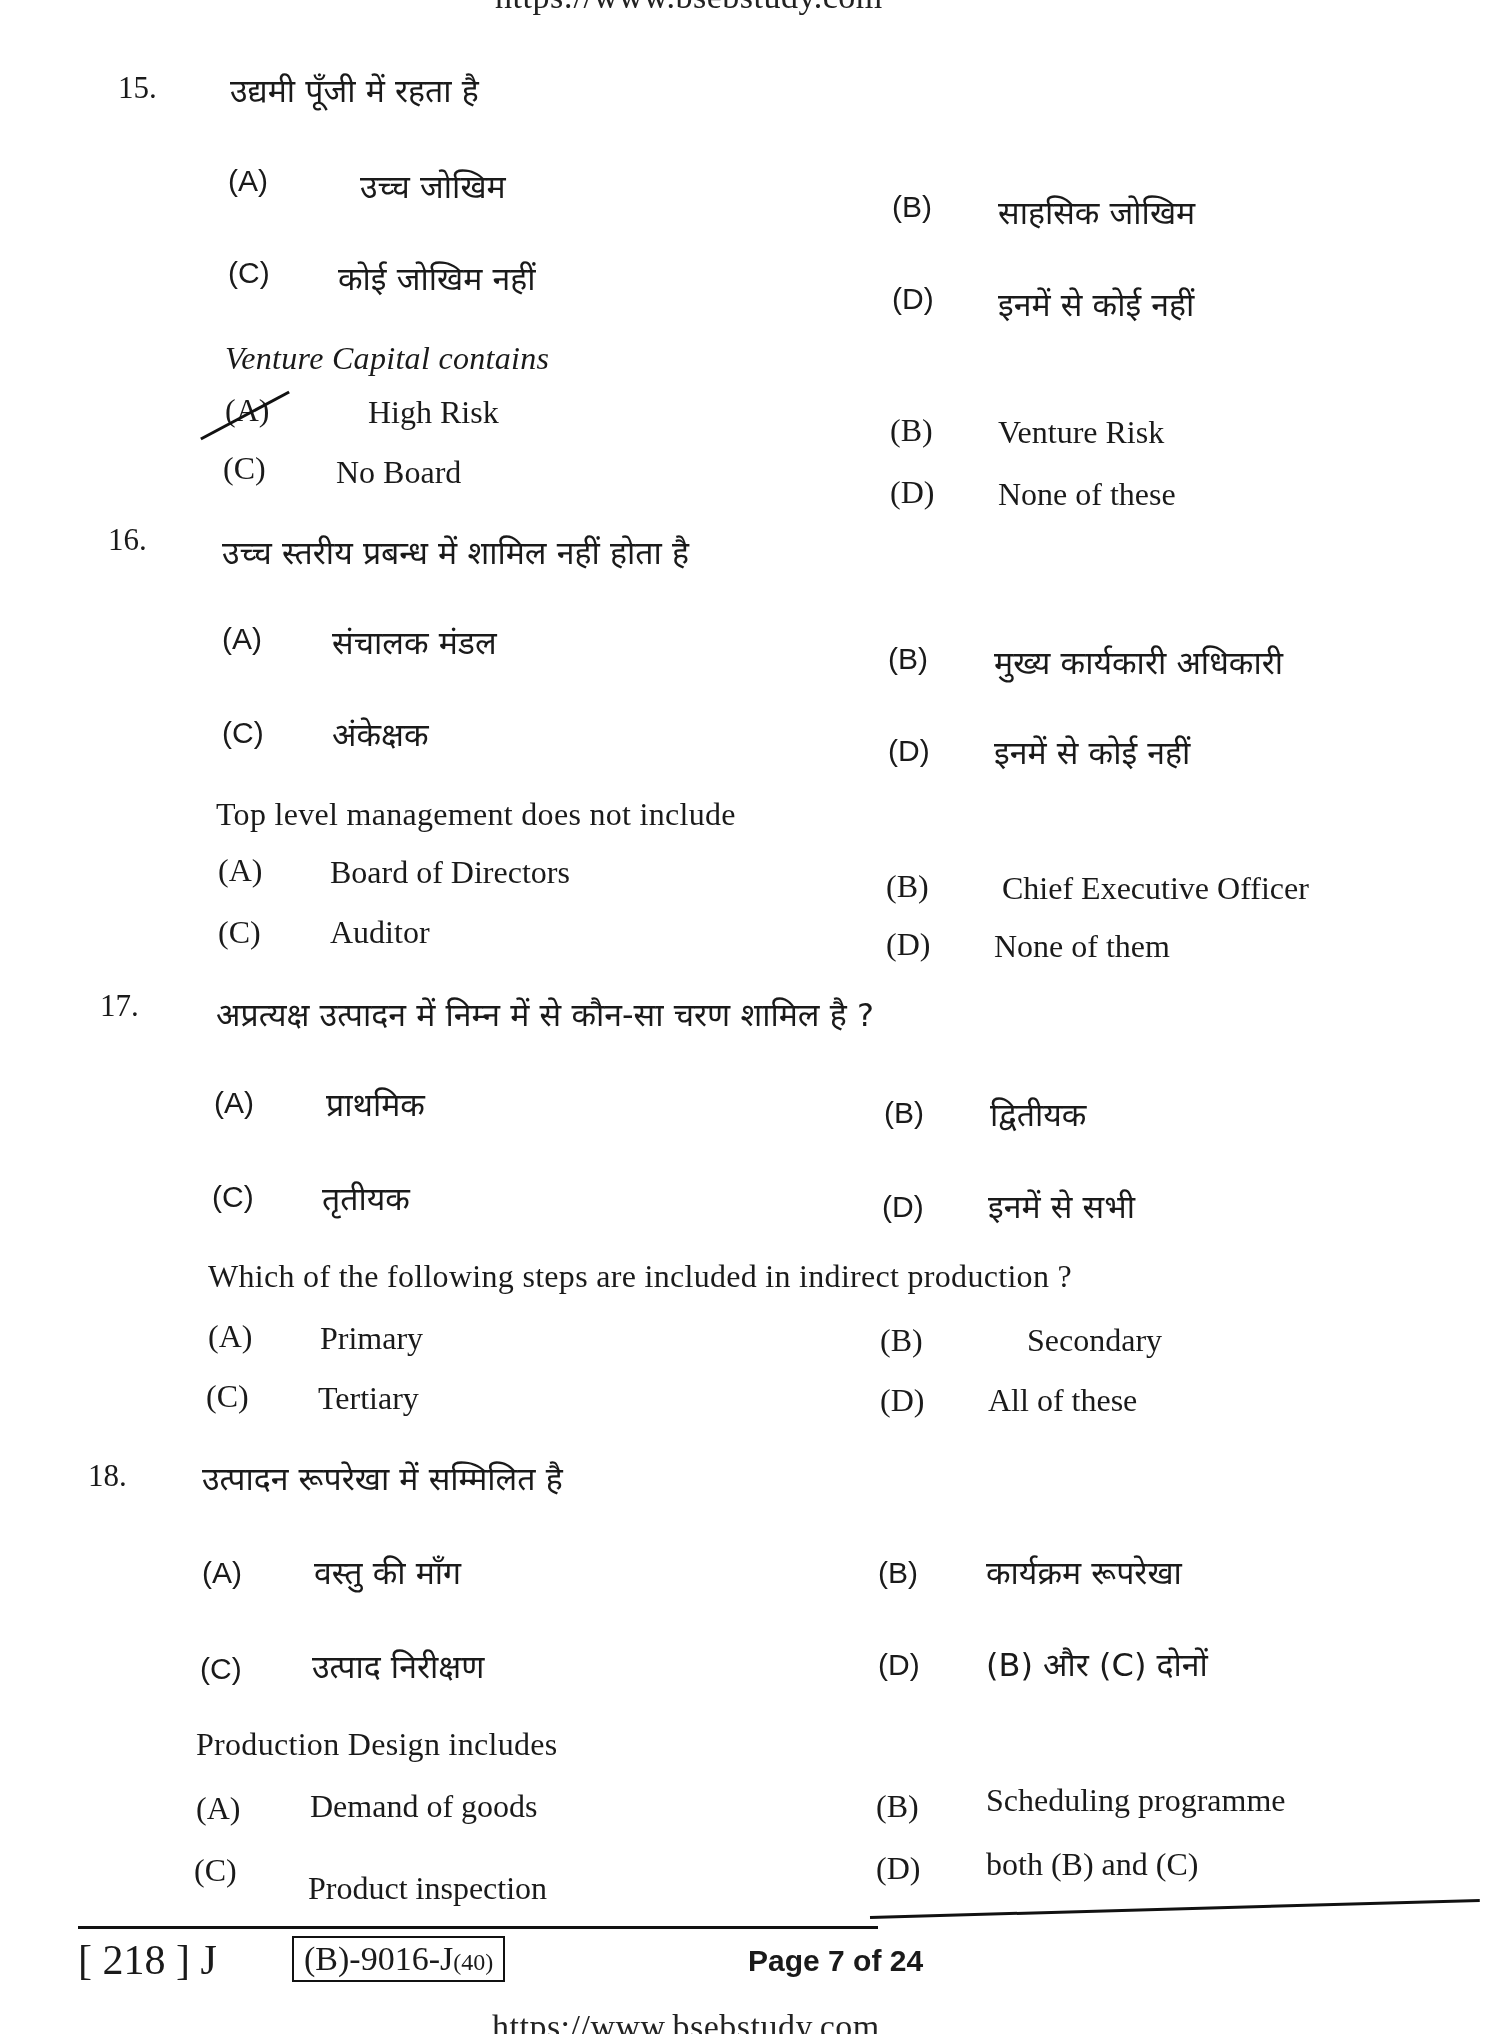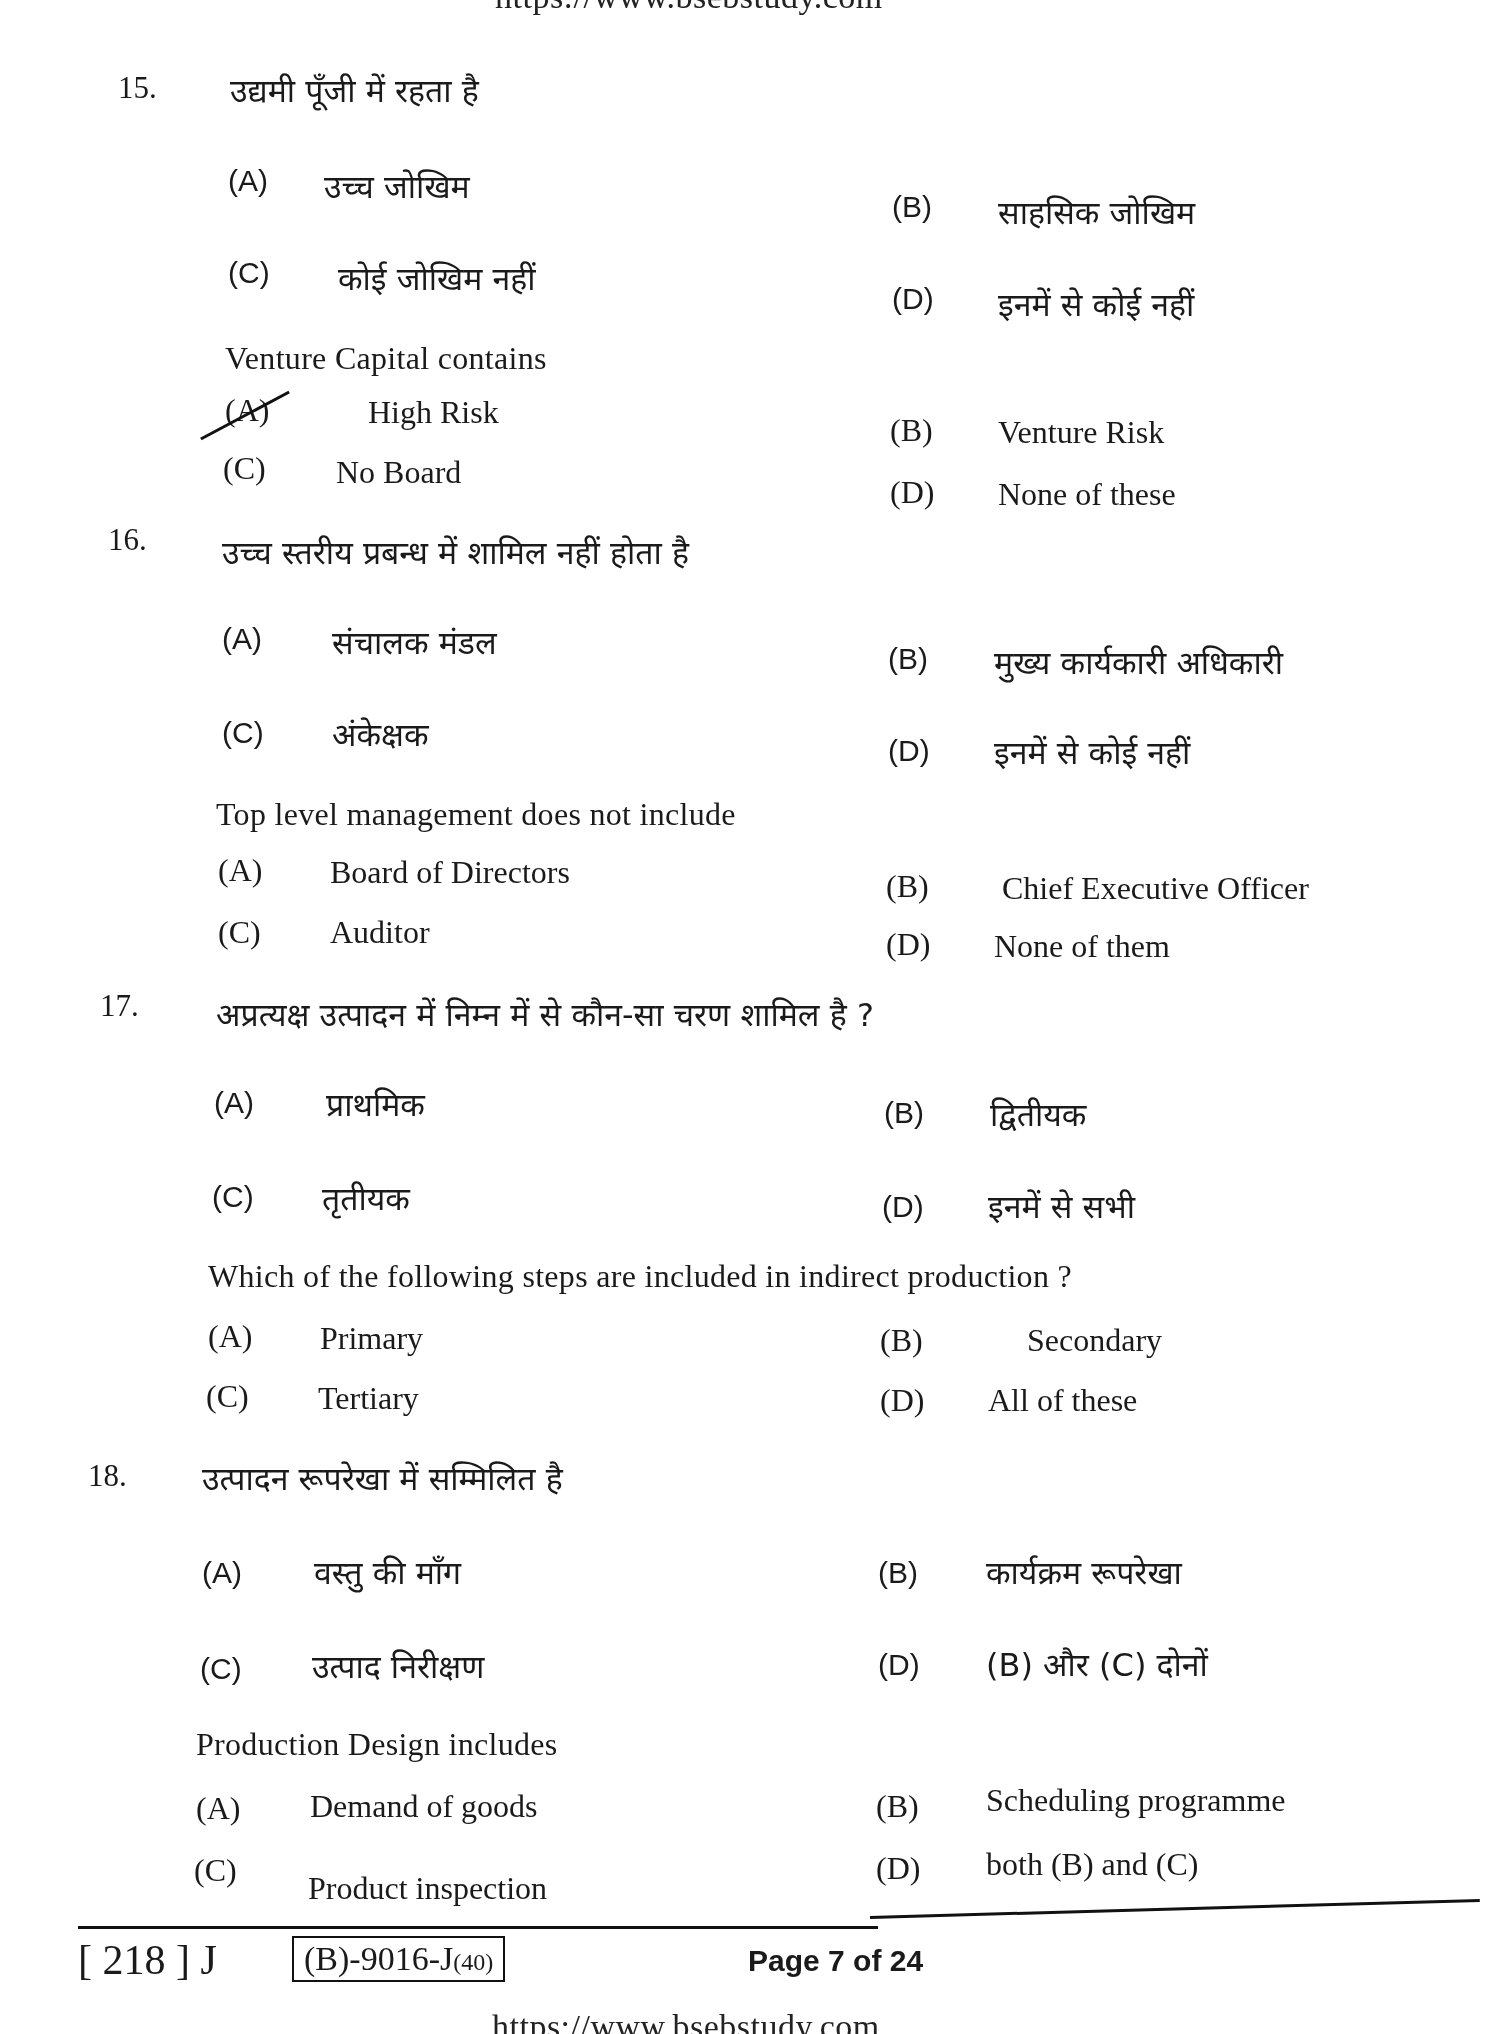--- a/index.html
+++ b/index.html
@@ -22,29 +22,29 @@
 </head>
 <body>
 
 <div class="abs url" style="left:495px; top:-22px;">https://www.bsebstudy.com</div>
 
 <div>
   <div class="abs qnum" style="left:118px; top:70px;">15.</div>
   <div class="abs hi" style="left:230px; top:68px;">उद्यमी पूँजी में रहता है</div>
 
   <div class="abs lbl" style="left:228px; top:164px;">(A)</div>
-  <div class="abs hi" style="left:324px; top:164px;">उच्च जोखिम</div>
+  <div class="abs hi" style="left:360px; top:164px;">उच्च जोखिम</div>
   <div class="abs lbl" style="left:892px; top:190px;">(B)</div>
   <div class="abs hi" style="left:998px; top:190px;">साहसिक जोखिम</div>
   <div class="abs lbl" style="left:228px; top:256px;">(C)</div>
   <div class="abs hi" style="left:338px; top:256px;">कोई जोखिम नहीं</div>
   <div class="abs lbl" style="left:892px; top:282px;">(D)</div>
   <div class="abs hi" style="left:998px; top:282px;">इनमें से कोई नहीं</div>
 
-  <div class="abs en" style="left:225px; top:340px;">Venture Capital contains</div>
+  <div class="abs en" style="left:225px; top:340px;font-style:italic;">Venture Capital contains</div>
   <div class="abs opt" style="left:225px; top:392px;">(A)</div>
   <div class="strike" style="left:195px; top:414px;"></div>
   <div class="abs opt" style="left:336px; top:394px;margin-left:32px;">High Risk</div>
   <div class="abs opt" style="left:890px; top:412px;">(B)</div>
   <div class="abs opt" style="left:998px; top:414px;">Venture Risk</div>
   <div class="abs opt" style="left:223px; top:450px;">(C)</div>
   <div class="abs opt" style="left:336px; top:454px;">No Board</div>
   <div class="abs opt" style="left:890px; top:474px;">(D)</div>
   <div class="abs opt" style="left:998px; top:476px;">None of these</div>
 </div>

